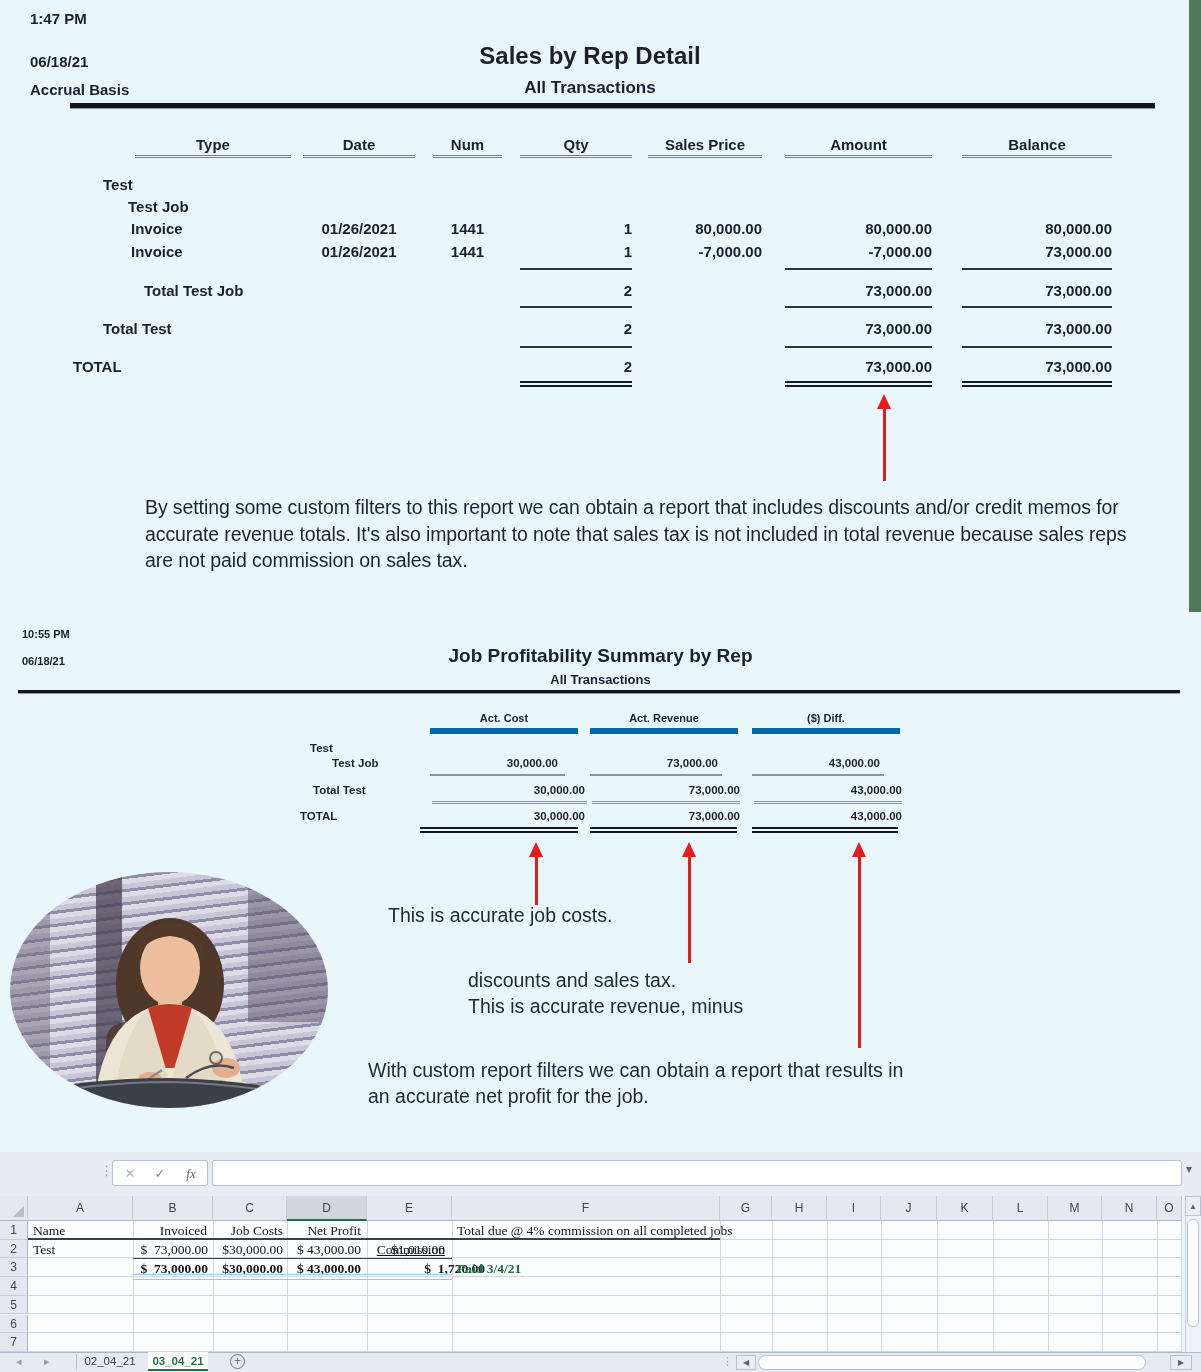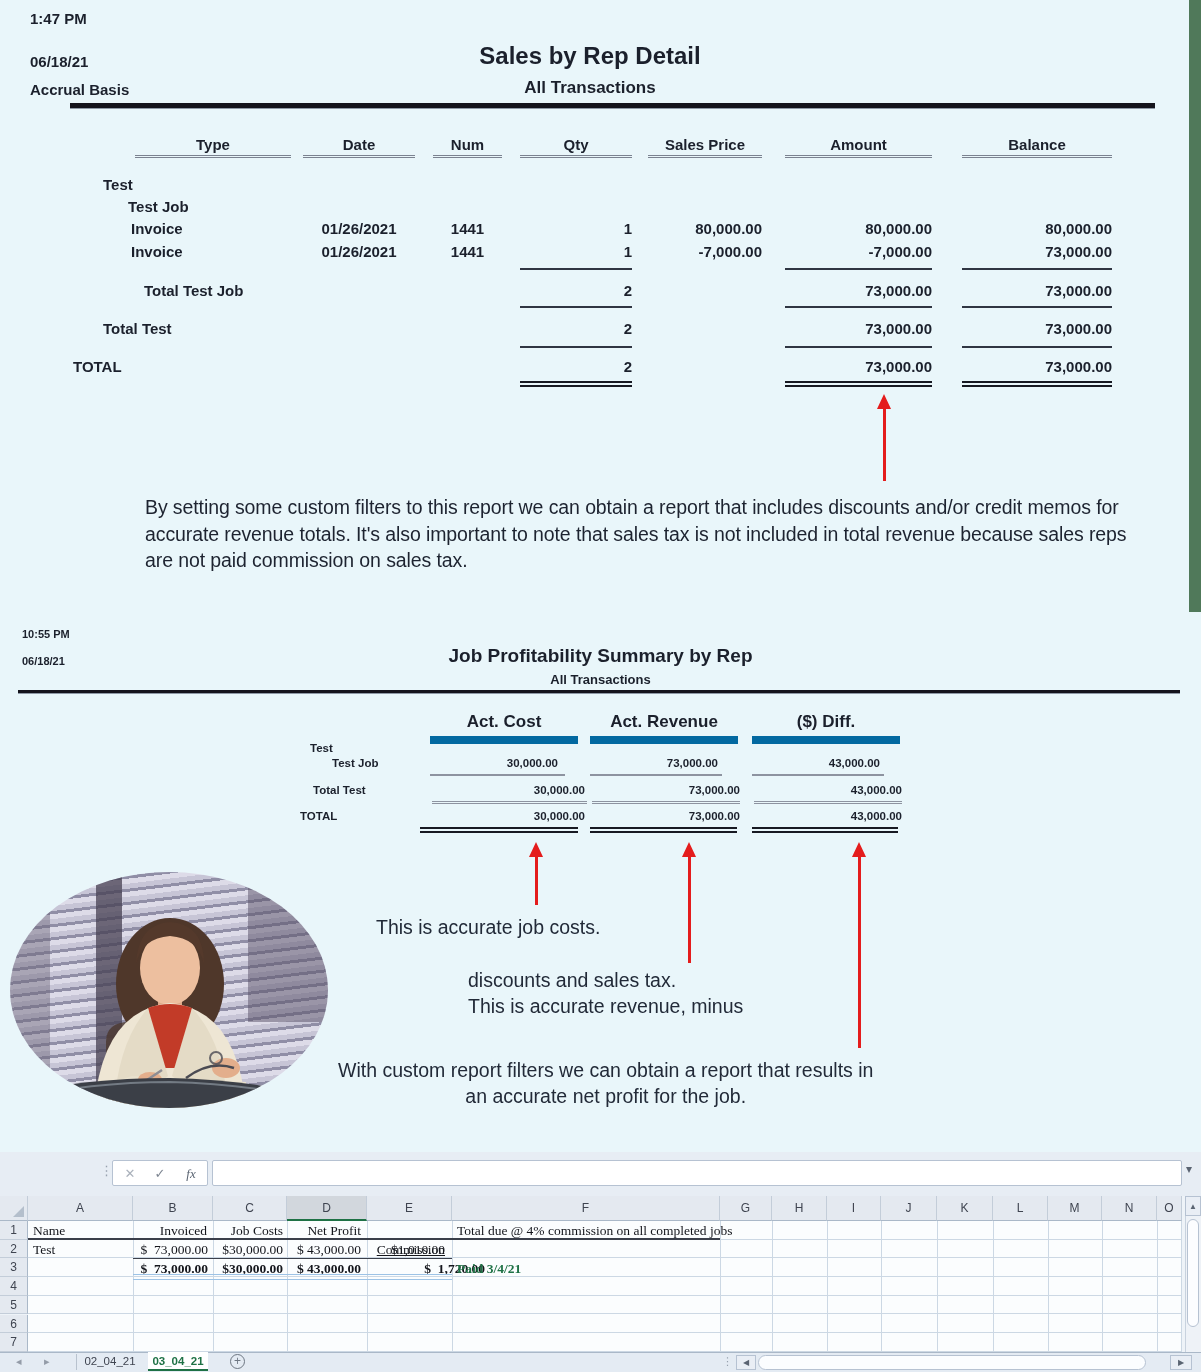--- a/index.html
+++ b/index.html
@@ -12,21 +12,21 @@
   .r1sub{width:1180px;text-align:center;font-size:17px;font-weight:700;}
   .thickrule{background:#14141c;border-bottom:1px solid #8e99a6;}
   .r1h{font-size:15px;font-weight:700;text-align:center;border-bottom:3px double #7b8290;padding-bottom:2px;}
   .r1c{font-size:15px;font-weight:700;}
   .rt{text-align:right;}.ctr{text-align:center;}
   .sline{background:#2f3542;height:2px;}
   .dline{height:2px;background:transparent;border-top:2px solid #171922;border-bottom:2px solid #171922;}
   .r2meta{font-size:11px;font-weight:700;}
   .r2title{width:1201px;text-align:center;font-size:19px;font-weight:700;}
   .r2sub{width:1201px;text-align:center;font-size:13px;font-weight:700;}
-  .r2h{font-size:17px;font-weight:700;text-align:center;border-bottom:8px solid #0369a1;padding-bottom:4px;}
+  .r2h{font-size:11px;font-weight:700;text-align:center;border-bottom:6px solid #0369a1;padding-bottom:4px;}
   .r2c{font-size:11.5px;font-weight:600;}
   .r2line{background:#8d93a0;height:1.5px;}
   .r2dline{height:1px;background:transparent;border-top:1px solid #8d93a0;border-bottom:1px solid #8d93a0;}
   
   .arrow{position:absolute;width:15px;}
   .arrow .head{display:block;width:0;height:0;border-left:7.5px solid transparent;border-right:7.5px solid transparent;border-bottom:15px solid #e41c1c;}
   .arrow .shaft{display:block;width:3px;margin:0 auto;background:#e41c1c;}
   
   .note{font-size:19.5px;line-height:1.37;letter-spacing:-0.1px;color:#1d2330;}
   .ann{font-size:19.5px;line-height:1.33;color:#222a38;}
@@ -176,26 +176,26 @@
   </div>
   <div class="arrow" style="left:682px;top:842px;">
     <span class="head"></span>
       <span class="shaft" style="height:106px;"></span>
   </div>
   <div class="arrow" style="left:852px;top:842px;">
     <span class="head"></span>
       <span class="shaft" style="height:191px;"></span>
   </div>
 
-  <div class="abs ann" style="left:376px;top:903px;margin-top:12px;">This is accurate job costs.</div>
+  <div class="abs ann" style="left:388px;top:903px;">This is accurate job costs.</div>
   <div class="abs ann" style="left:468px;top:968px;">
     <div>discounts and sales tax.</div>
     <div>This is accurate revenue, minus</div>
   </div>
-  <div class="abs ann" style="left:338px;top:1058px;text-align:center;">
+  <div class="abs ann" style="left:368px;top:1058px;">
     <div>With custom report filters we can obtain a report that results in</div>
     <div>an accurate net profit for the job.</div>
   </div>
 
   <div class="photo">
     <svg width="318" height="236" viewBox="0 0 318 236">
       <rect x="0" y="0" width="40" height="236" fill="#6a6378" opacity="0.45"></rect>
       <rect x="86" y="0" width="26" height="236" fill="#463f52" opacity="0.75"></rect>
       <rect x="238" y="0" width="80" height="150" fill="#575066" opacity="0.5"></rect>
       <path d="M96 236 L96 170 Q96 150 120 150 L130 236 Z" fill="#4c3a33" opacity="0.85"></path>

